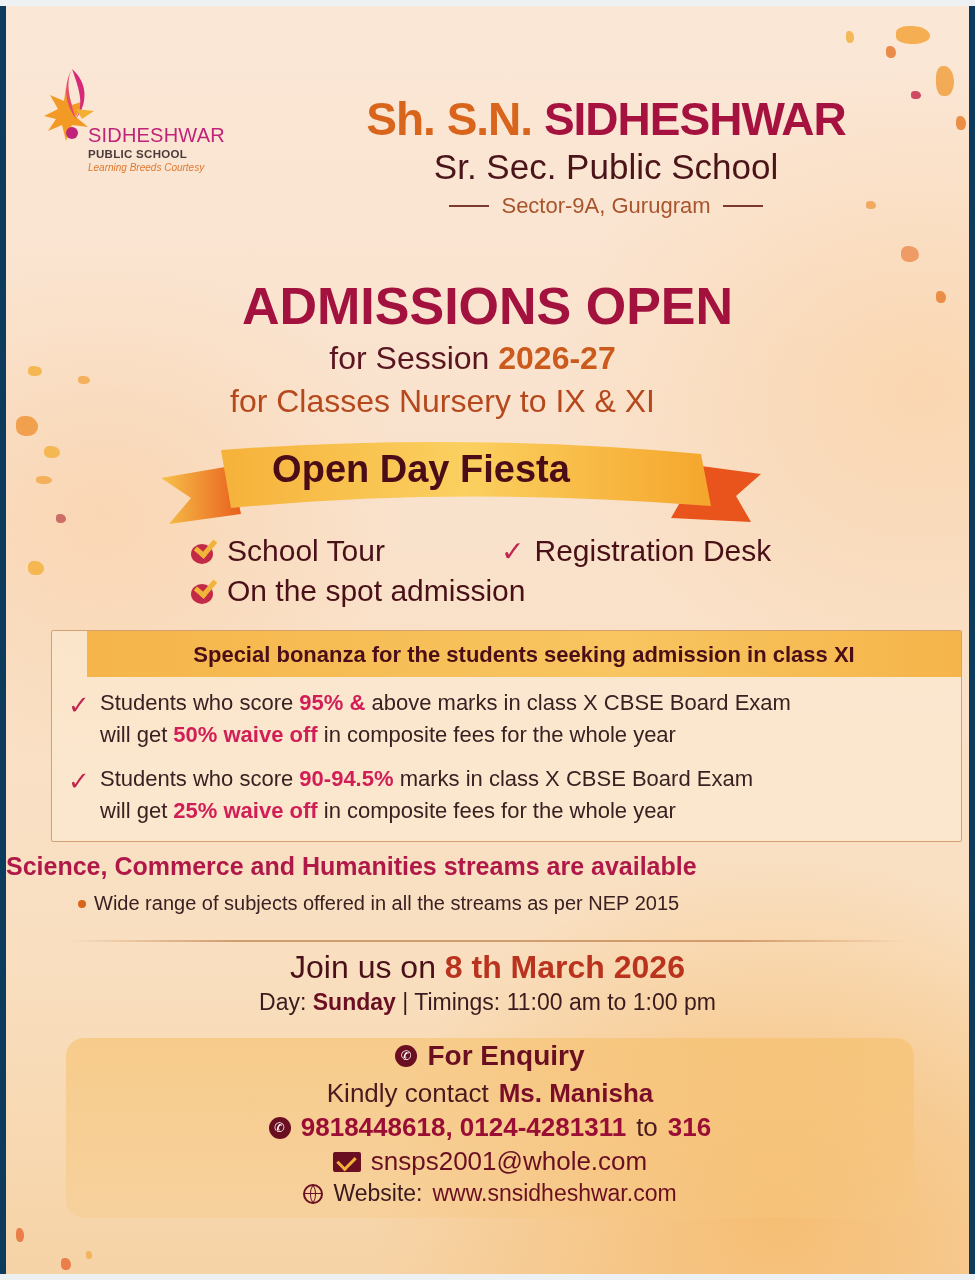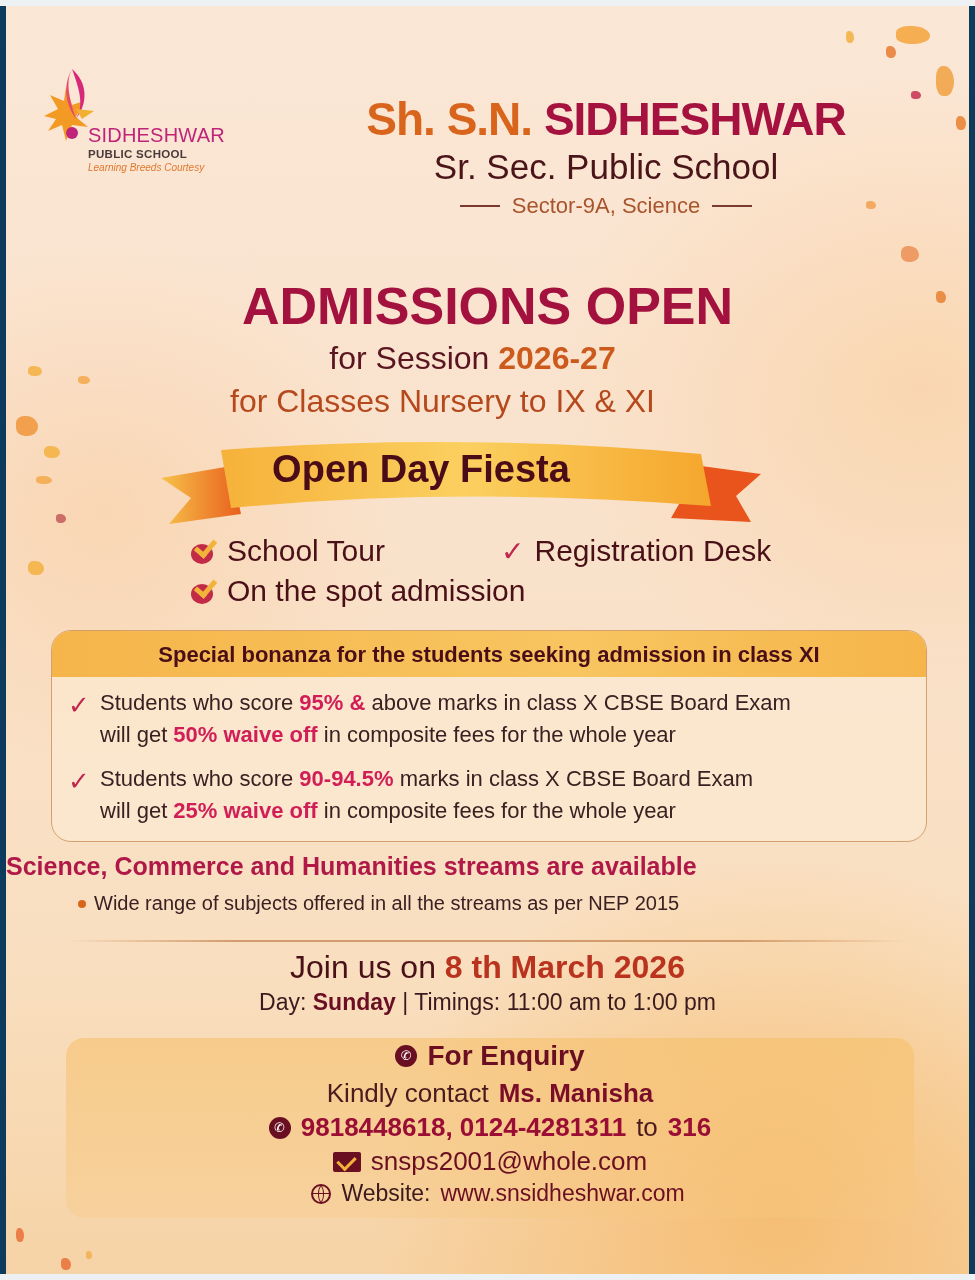--- a/index.html
+++ b/index.html
@@ -46,21 +46,21 @@
   .ribbon { position:absolute; left:155px; top:430px; width:600px; height:90px; }
   .ribbon-text { position:absolute; left:60px; top:12px; width:400px; text-align:center; font-size:38px; font-weight:bold; color:#4a0c16; }
 
   .features { position:absolute; left:185px; top:528px; }
   .feat { position:absolute; white-space:nowrap; font-size:30px; color:#4a1018; display:flex; align-items:center; gap:10px; }
   .badge-check { width:26px; height:26px; position:relative; display:inline-block; }
   .badge-check .c { position:absolute; left:0; top:6px; width:22px; height:20px; border-radius:50%; background:#c22a48; }
   .badge-check .t { position:absolute; left:4px; top:2px; width:16px; height:8px; border-left:5px solid #f2b33a; border-bottom:5px solid #f2b33a; transform:rotate(-50deg); }
   .plain-check { color:#c0264e; font-size:28px; }
 
-  .bonanza { position:absolute; left:45px; top:624px; width:874px; height:210px; border:1.5px solid #d5a070; border-radius:20px; overflow:hidden; background:rgba(253,236,214,0.55); }
+  .bonanza { position:absolute; left:45px; top:624px; width:874px; height:210px; border:1.5px solid #d5a070; border-radius:2px; overflow:hidden; background:rgba(253,236,214,0.55);padding-left:35px; }
   .bonanza-head { height:46px; background:linear-gradient(90deg,#f5b54a,#f8c560 60%,#f5b54a); text-align:center; font-size:22px; font-weight:bold; color:#4a0e18; line-height:48px; }
   .bonanza-item { position:absolute; left:16px; font-size:22px; color:#3a2022; line-height:32px; }
   .bonanza-item .chk { position:absolute; left:0; top:2px; color:#c0264e; font-size:26px; }
   .bonanza-item .txt { margin-left:32px; }
   .hl { color:#d21e56; font-weight:bold; }
 
   .streams { position:absolute; left:0; top:846px; width:963px; text-align:left; font-size:25px; font-weight:bold; color:#b01848; }
   .nep { position:absolute; left:72px; top:886px; font-size:20px; color:#3a2022; display:flex; align-items:center; gap:8px; }
   .nep .dot { width:8px; height:8px; border-radius:50%; background:#d9651c; display:inline-block; }
   .divider { position:absolute; left:60px; top:934px; width:840px; height:2px; background:linear-gradient(90deg, rgba(200,140,90,0), rgba(200,140,90,0.8) 20%, rgba(200,140,90,0.8) 80%, rgba(200,140,90,0)); }
@@ -71,21 +71,21 @@
   .day b { color:#6a0e24; }
 
   .enquiry { position:absolute; left:60px; top:1032px; width:848px; height:180px; border-radius:18px; background:linear-gradient(180deg, rgba(246,190,100,0.55), rgba(246,200,130,0.35)); }
   .enq-row { position:absolute; left:0; width:848px; text-align:center; display:flex; justify-content:center; align-items:center; gap:10px; }
   .enq-title { top:2px; font-size:28px; font-weight:bold; color:#6a0e22; }
   .enq-contact { top:40px; font-size:26px; color:#4a1a1e; }
   .enq-contact b { color:#7a0e28; }
   .enq-phone { top:74px; font-size:26px; color:#4a1a1e; }
   .enq-phone b { color:#9a0e36; }
   .enq-mail { top:108px; font-size:26px; color:#6a0e22; }
-  .enq-web { top:142px; font-size:23px; color:#3a1a1e;padding-left:8px; }
+  .enq-web { top:142px; font-size:23px; color:#3a1a1e; }
   .enq-web b { color:#6a0e22; font-weight:normal; }
   .phone-ic { width:22px; height:22px; border-radius:50%; background:#6a0e22; color:#fff; font-size:13px; line-height:22px; text-align:center; display:inline-block; }
   .mail-ic { width:28px; height:20px; background:#6a0e22; display:inline-block; position:relative; border-radius:2px; }
   .mail-ic::after { content:""; position:absolute; left:5px; top:3px; width:14px; height:9px; border-left:3px solid #f2b33a; border-bottom:3px solid #f2b33a; transform:rotate(-45deg); }
   .globe-ic { width:20px; height:20px; border:2px solid #6a0e22; border-radius:50%; display:inline-block; position:relative; box-sizing:border-box; }
   .globe-ic::before { content:""; position:absolute; left:5px; top:0; width:6px; height:16px; border:1.5px solid #6a0e22; border-radius:50%; box-sizing:border-box;}
   .globe-ic::after { content:""; position:absolute; left:0; top:7px; width:16px; height:1.5px; background:#6a0e22; }
 </style>
 </head>
 <body>
@@ -127,21 +127,21 @@
   </div>
 
   <div class="school">
     <div class="school-l1">
       <span class="a">Sh. S.N.</span>
       <span class="b">SIDHESHWAR</span>
     </div>
     <div class="school-l2">Sr. Sec. Public School</div>
     <div class="school-l3">
       <span class="dash"></span>
-      <span>Sector-9A, Science</span>
+      <span>Sector-9A, Gurugram</span>
       <span class="dash"></span>
     </div>
   </div>
 
   <div class="adm">
     <div class="adm-title">ADMISSIONS OPEN</div>
     <div class="adm-session">
       <span>for Session</span>
       <b>2026-27</b>
     </div>

